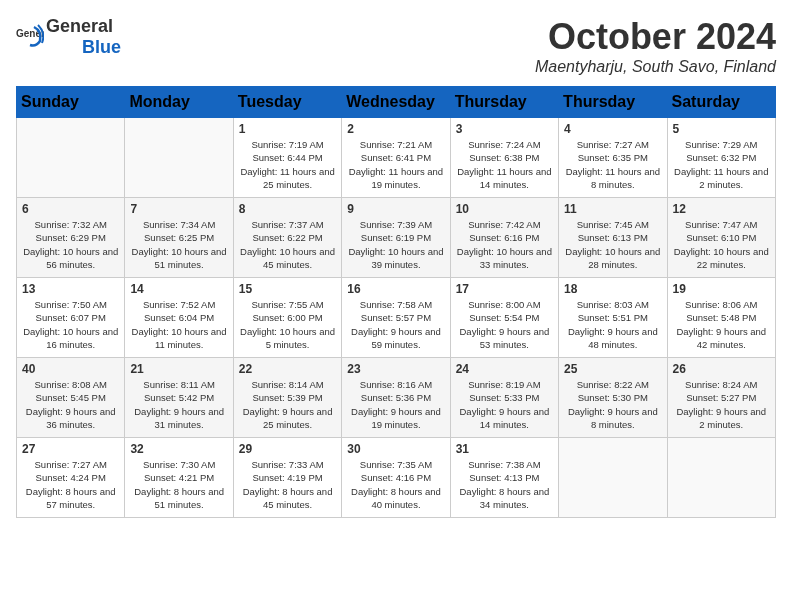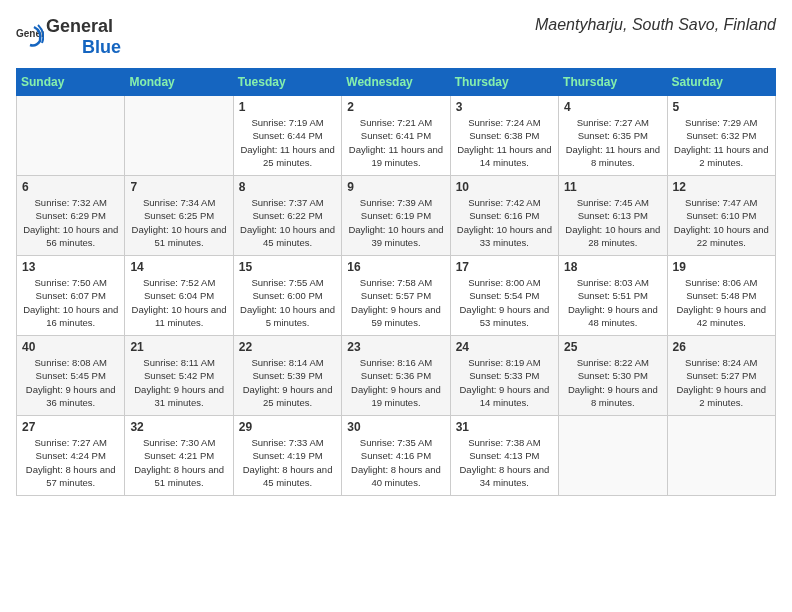--- a/index.html
+++ b/index.html
@@ -38,22 +38,22 @@
       color: #333;
       font-style: italic;
     }
     table {
       width: 100%;
       border-collapse: collapse;
       table-layout: fixed;
     }
     th {
       background-color: #1565c0;
-      color: #86efac;
-      font-size: 12px;
+      color: #000000;
+      font-size: 16px;
       font-weight: bold;
       padding: 6px 4px;
       text-align: left;
       border: 1px solid #1565c0;
     }
     td {
       border: 1px solid #ccc;
       vertical-align: top;
       padding: 4px 5px;
       font-size: 10px;
@@ -92,20 +92,21 @@
       <text x="0" y="14" font-size="10" fill="#333" font-weight="bold">General</text>
       <path d="M18 4 Q26 8 24 18 Q20 24 14 22" fill="none" stroke="#1565c0" stroke-width="2.5"></path>
       <path d="M22 2 Q30 10 26 20" fill="none" stroke="#1565c0" stroke-width="2"></path>
     </svg>
     <div>
       <span style="font-size:18px;font-weight:bold;color:#333;">General</span><br>
       <span style="font-size:18px;font-weight:bold;color:#1565c0;margin-left:36px;">Blue</span>
     </div>
   </div>
   <div class="title-block">
+    <div class="month-title">October 2024</div>
     <div class="location-subtitle">Maentyharju, South Savo, Finland</div>
   </div>
 </div>
 
 <table>
   <thead>
     <tr>
     <th>Sunday</th>
         <th>Monday</th>
         <th>Tuesday</th>

